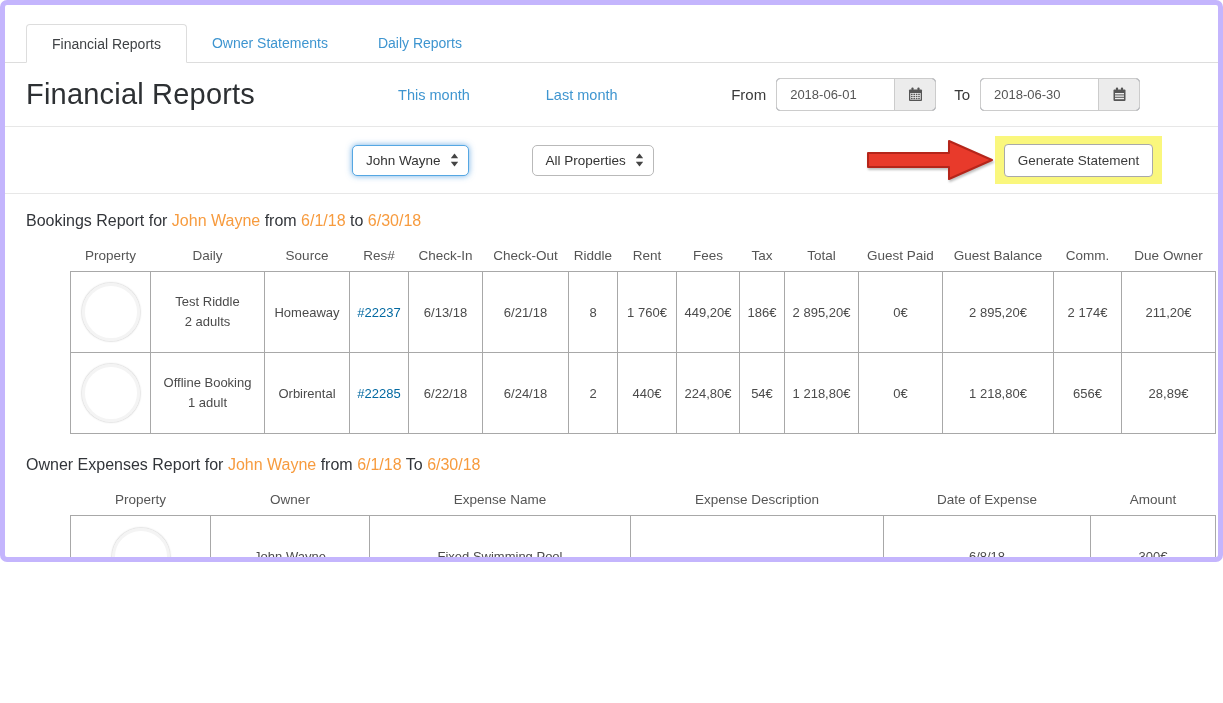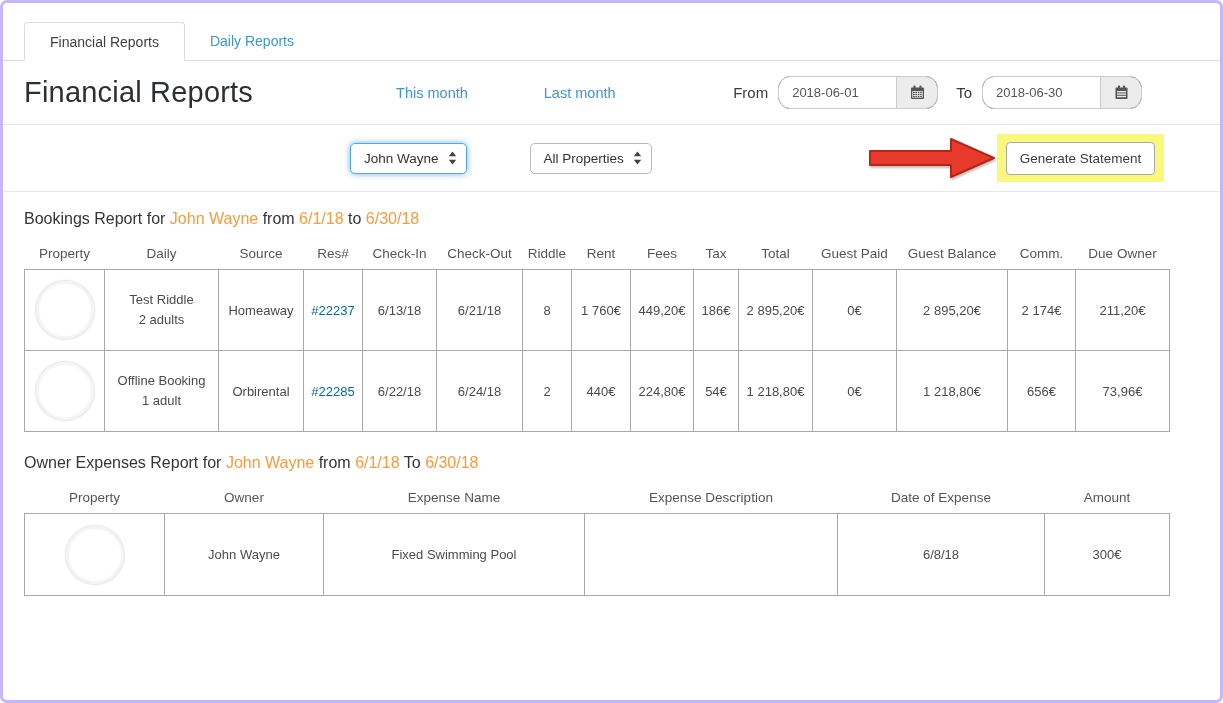--- a/index.html
+++ b/index.html
@@ -1,35 +1,35 @@
 <!DOCTYPE html>
 <html><head>
 <meta charset="utf-8">
 <style>
   * { box-sizing: border-box; }
   html,body { margin:0; padding:0; background:#fff; }
   body { font-family:"Liberation Sans","DejaVu Sans",sans-serif; }
-  .frame{ width:1223px; height:703px; border:3px solid #c4b5fd; border-radius:7px;
+  .frame{ width:1223px; height:562px; border:5px solid #c4b5fd; border-radius:7px;
           background:#fff; overflow:hidden; }
 
   
   .tabs{ display:flex; margin-top:19px; padding-left:21px; border-bottom:1px solid #ddd; }
   .tab{ padding:11px 25px 10px; font-size:14px; color:#3e95d0; cursor:pointer; }
   .tab.active{ color:#3f4245; background:#fff; border:1px solid #ddd; border-bottom:1px solid #fff;
                border-radius:4px 4px 0 0; margin-bottom:-1px; }
 
   
   .header-row{ display:flex; align-items:center; padding:15px 78px 15px 21px; }
   .page-title{ font-size:29px; font-weight:400; color:#2d3033; margin:0; letter-spacing:.2px; }
   .month-link{ color:#3e95d0; font-size:14.5px; cursor:pointer; }
   .this-month{ margin-left:143px; }
   .last-month{ margin-left:76px; }
   .date-controls{ margin-left:auto; display:flex; align-items:center; }
   .date-label{ font-size:15px; color:#3a3a3a; margin-right:10px; }
-  .input-group{ display:flex; width:160px; height:33px; border:1px solid #ccc; border-radius:12px;
+  .input-group{ display:flex; width:160px; height:33px; border:1px solid #ccc; border-radius:4px;
                 overflow:hidden; background:#0f172a; }
   .input-group input{ border:none; outline:none; flex:1; min-width:0; padding:0 13px;
                       font-size:13px; color:#555; font-family:inherit; }
   .addon{ width:41px; background:#ececec; border-left:1px solid #ccc; display:flex;
           align-items:center; justify-content:center; cursor:pointer; }
   .to-label{ margin-left:18px; }
 
   .divider{ border:none; border-top:1px solid #e7e7e7; margin:0; }
 
   
@@ -47,21 +47,21 @@
   .generate-btn{ background:#fff; border:1px solid #a9a9a9; border-radius:4px; padding:8px 13px;
                  font-size:13.5px; color:#3c3c3c; cursor:pointer; font-family:inherit; }
 
   
   .section{ padding:0 57px 0 21px; }
   .section-heading{ font-size:16px; color:#32353a; margin:18px 0 12px; font-weight:400; }
   .section-heading.expenses-heading{ margin-top:22px; }
   .orange{ color:#f79b3e; }
 
   
-  table{ border-collapse:collapse; table-layout:fixed; width:1145px; font-size:13px; color:#4b4b4b; }
+  table{ border-collapse:collapse; table-layout:fixed; width:1145px; font-size:13px; color:#4b4b4b;margin-left:44px; }
   thead th{ font-weight:400; color:#555; padding:6px 2px 8px; border:none; font-size:13.5px;
             background:#fff; }
   tbody td{ border:1px solid #a8a8a8; text-align:center; padding:4px; background:#fff; }
   .bookings-table tbody tr{ height:81px; }
   .expenses-table tbody tr{ height:82px; }
   .guest-cell span{ display:block; line-height:1.55; }
   .res-link{ color:#0369a1; text-decoration:none; cursor:pointer; }
 
   .avatar{ width:58px; height:58px; border-radius:50%; margin:0 auto; border:3px solid #f4f4f4;
            box-shadow:0 0 2px rgba(0,0,0,.35);
@@ -72,20 +72,21 @@
              linear-gradient(175deg, #5d4630 0%, #7c5f40 28%, #a98c64 52%, #cdbfa9 72%, #b8c4cf 88%, #8ea3b8 100%);
   }
 </style>
 </head>
 <body>
 
 <div class="frame">
 
   <div class="tabs">
     <div class="tab active">Financial Reports</div>
+    <div class="tab">Owner Statements</div>
     <div class="tab">Daily Reports</div>
   </div>
 
   <div class="header-row">
     <h1 class="page-title">Financial Reports</h1>
     <span class="month-link this-month">This month</span>
     <span class="month-link last-month">Last month</span>
     <div class="date-controls">
       <span class="date-label">From</span>
       <div class="input-group">
@@ -244,21 +245,21 @@
           <td>6/22/18</td>
           <td>6/24/18</td>
           <td>2</td>
           <td>440€</td>
           <td>224,80€</td>
           <td>54€</td>
           <td>1 218,80€</td>
           <td>0€</td>
           <td>1 218,80€</td>
           <td>656€</td>
-          <td>73,96€</td>
+          <td>28,89€</td>
         </tr>
       </tbody>
     </table>
   </div>
 
   <div class="section">
     <h2 class="section-heading expenses-heading">
       <span>Owner Expenses Report for</span>
       <span class="orange">John Wayne</span>
       <span>from</span>

